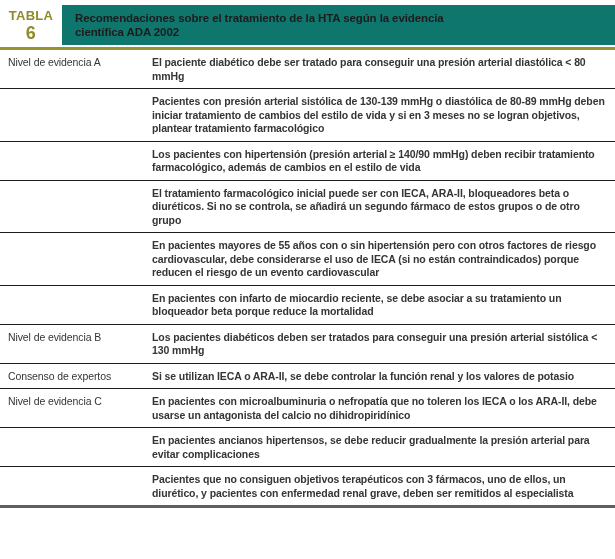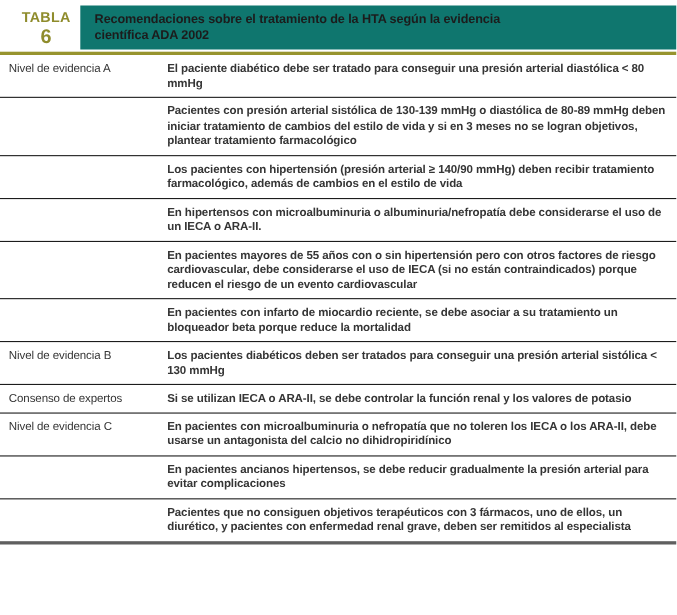--- a/index.html
+++ b/index.html
@@ -19,21 +19,20 @@
     width: 615px;
     height: 559px;
     box-sizing: border-box;
     padding-top: 5px;
     background: #ffffff;
   }
   
   .header {
     display: flex;
     align-items: stretch;
-    padding-left: 11px;
   }
   .tag-block {
     width: 62px;
     flex: 0 0 62px;
     display: flex;
     flex-direction: column;
     align-items: center;
     justify-content: center;
     background: #ffffff;
     color: #8f8c2c;
@@ -126,25 +125,25 @@
   <div class="row">
     <div class="row-label"></div>
     <div class="row-text">Pacientes con presión arterial sistólica de 130-139 mmHg o diastólica de 80-89 mmHg deben iniciar tratamiento de cambios del estilo de vida y si en 3 meses no se logran objetivos, plantear tratamiento farmacológico</div>
   </div>
 
   <div class="row">
     <div class="row-label"></div>
     <div class="row-text">Los pacientes con hipertensión (presión arterial ≥ 140/90 mmHg) deben recibir tratamiento farmacológico, además de cambios en el estilo de vida</div>
   </div>
 
-
   <div class="row">
     <div class="row-label"></div>
-    <div class="row-text">En hipertensos con microalbuminuria o albuminuria/nefropatía debe considerarse el uso de un IECA o ARA-II.</div>
+    <div class="row-text">El tratamiento farmacológico inicial puede ser con IECA, ARA-II, bloqueadores beta o diuréticos. Si no se controla, se añadirá un segundo fármaco de estos grupos o de otro grupo</div>
   </div>
+
 
   <div class="row">
     <div class="row-label"></div>
     <div class="row-text">En pacientes mayores de 55 años con o sin hipertensión pero con otros factores de riesgo cardiovascular, debe considerarse el uso de IECA (si no están contraindicados) porque reducen el riesgo de un evento cardiovascular</div>
   </div>
 
   <div class="row">
     <div class="row-label"></div>
     <div class="row-text">En pacientes con infarto de miocardio reciente, se debe asociar a su tratamiento un bloqueador beta porque reduce la mortalidad</div>
   </div>

